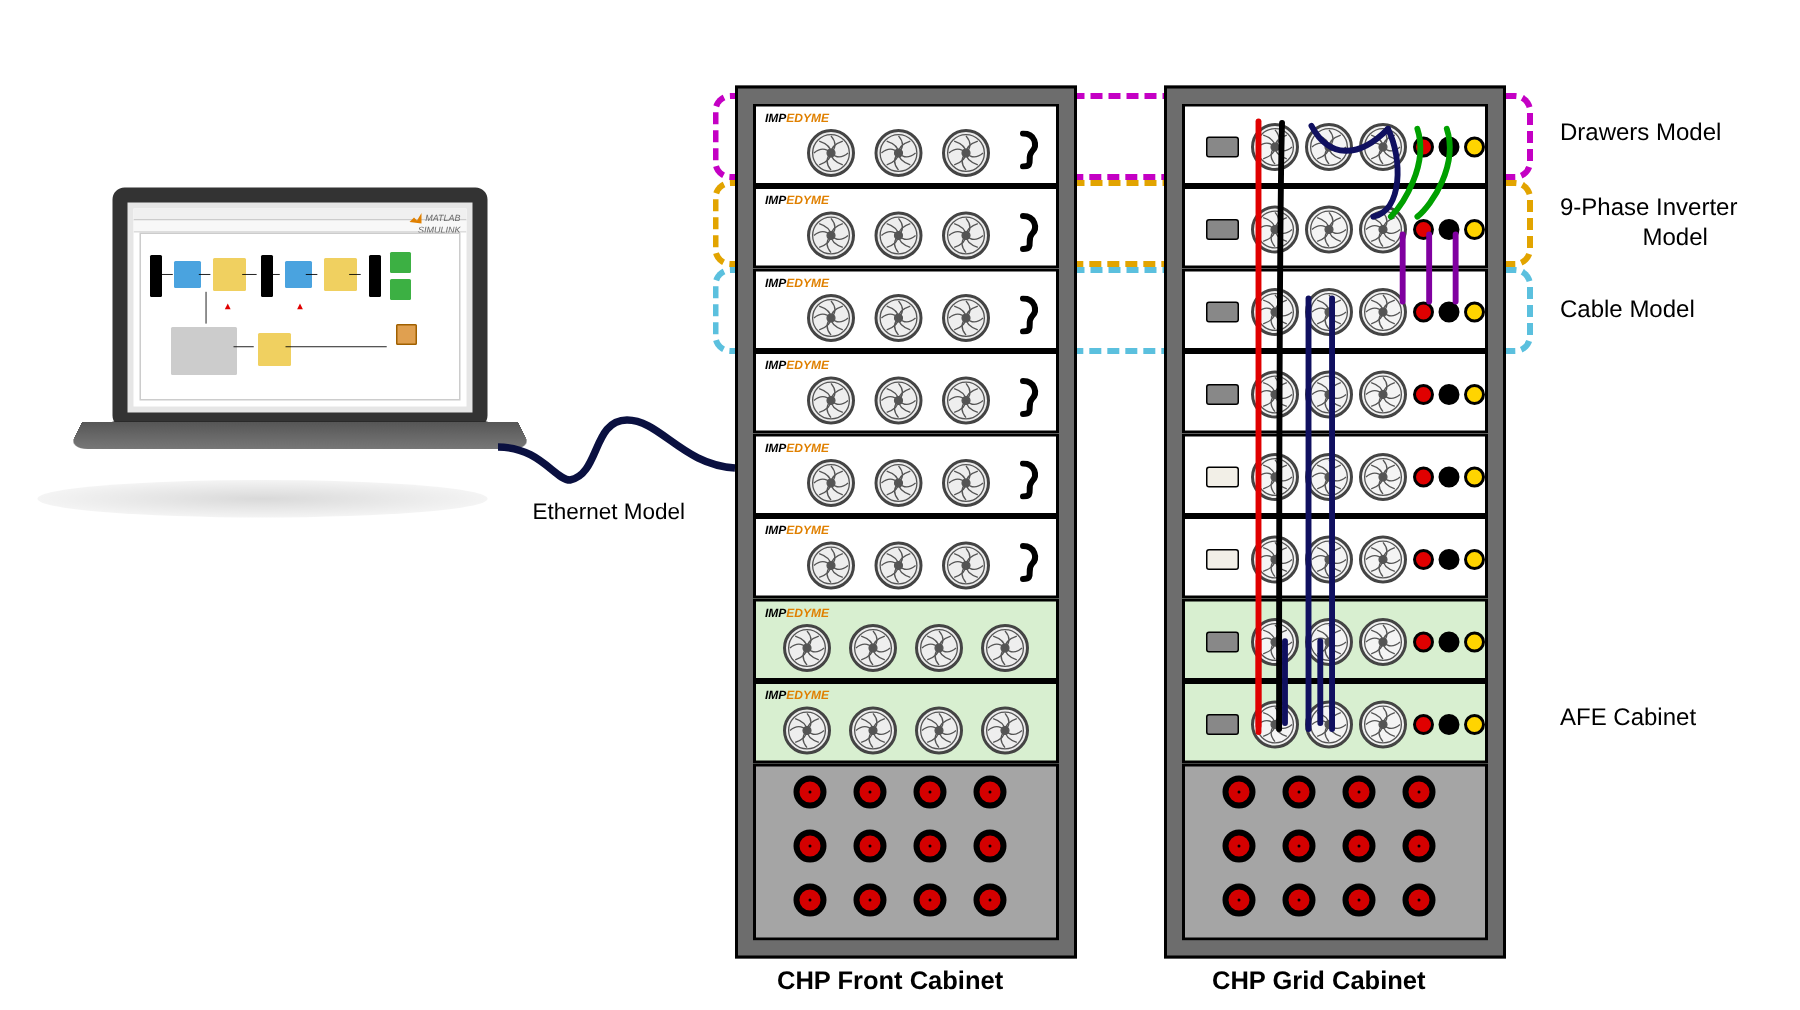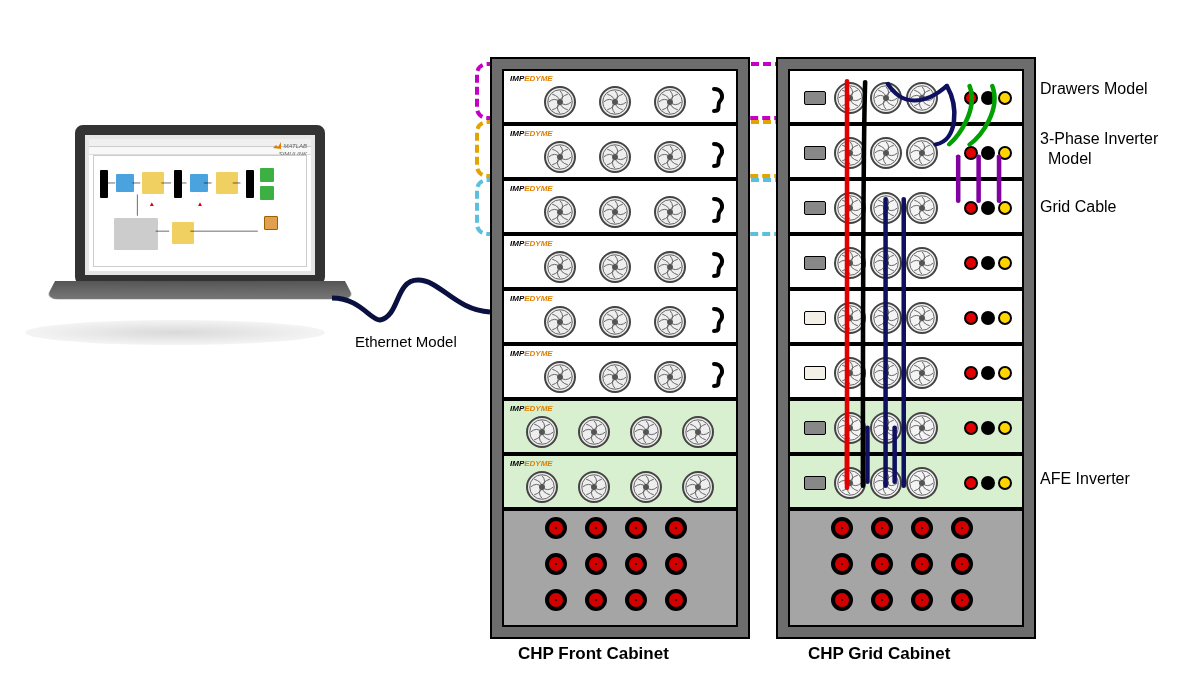--- a/index.html
+++ b/index.html
@@ -74,21 +74,21 @@
   }
   .eth-path {
     position:absolute; left:0; top:0; width:1200px; height:673px;
     pointer-events:none;
   }
 
   
   .cabinet {
     position: absolute;
     top: 57px;
-    width: 260px;
+    width: 228px;
     height: 582px;
     background: #6d6d6d;
     border: 2px solid #000;
   }
   .cab-front { left: 490px; }
   .cab-back  { left: 776px; }
   .cab-inner {
     position:absolute;
     left: 10px; right: 10px; top: 10px; bottom: 10px;
     background:#fff;
@@ -1055,18 +1055,18 @@
           <path d="M102 131 C 102 192, 102 357, 102 420" stroke="#101060" stroke-width="4" fill="none" stroke-linecap="round"></path>
           <path d="M70 361 C 70 383, 70 392, 70 416" stroke="#101060" stroke-width="4" fill="none" stroke-linecap="round"></path>
           <path d="M94 361 C 94 383, 94 392, 94 416" stroke="#101060" stroke-width="4" fill="none" stroke-linecap="round"></path>
           <path d="M52 361 C 52 383, 52 392, 52 418" stroke="#e00000" stroke-width="4" fill="none" stroke-linecap="round"></path>
         </svg>
       </div>
   </div>
   <div class="caption cap-back">CHP Grid Cabinet</div>
 
   <div class="zone-label" style="left:1040px; top:80px;">Drawers Model</div>
-  <div class="zone-label" style="left:1040px; top:130px;">3-Phase Inverter</div>
-  <div class="zone-label" style="left:1048px; top:150px;">Model</div>
-  <div class="zone-label" style="left:1040px; top:198px;">Grid Cable</div>
-  <div class="zone-label" style="left:1040px; top:470px;">AFE Inverter</div>
+  <div class="zone-label" style="left:1040px; top:130px;">9-Phase Inverter</div>
+  <div class="zone-label" style="left:1095px; top:150px;">Model</div>
+  <div class="zone-label" style="left:1040px; top:198px;">Cable Model</div>
+  <div class="zone-label" style="left:1040px; top:470px;">AFE Cabinet</div>
 
 </div>
 
 </body></html>

